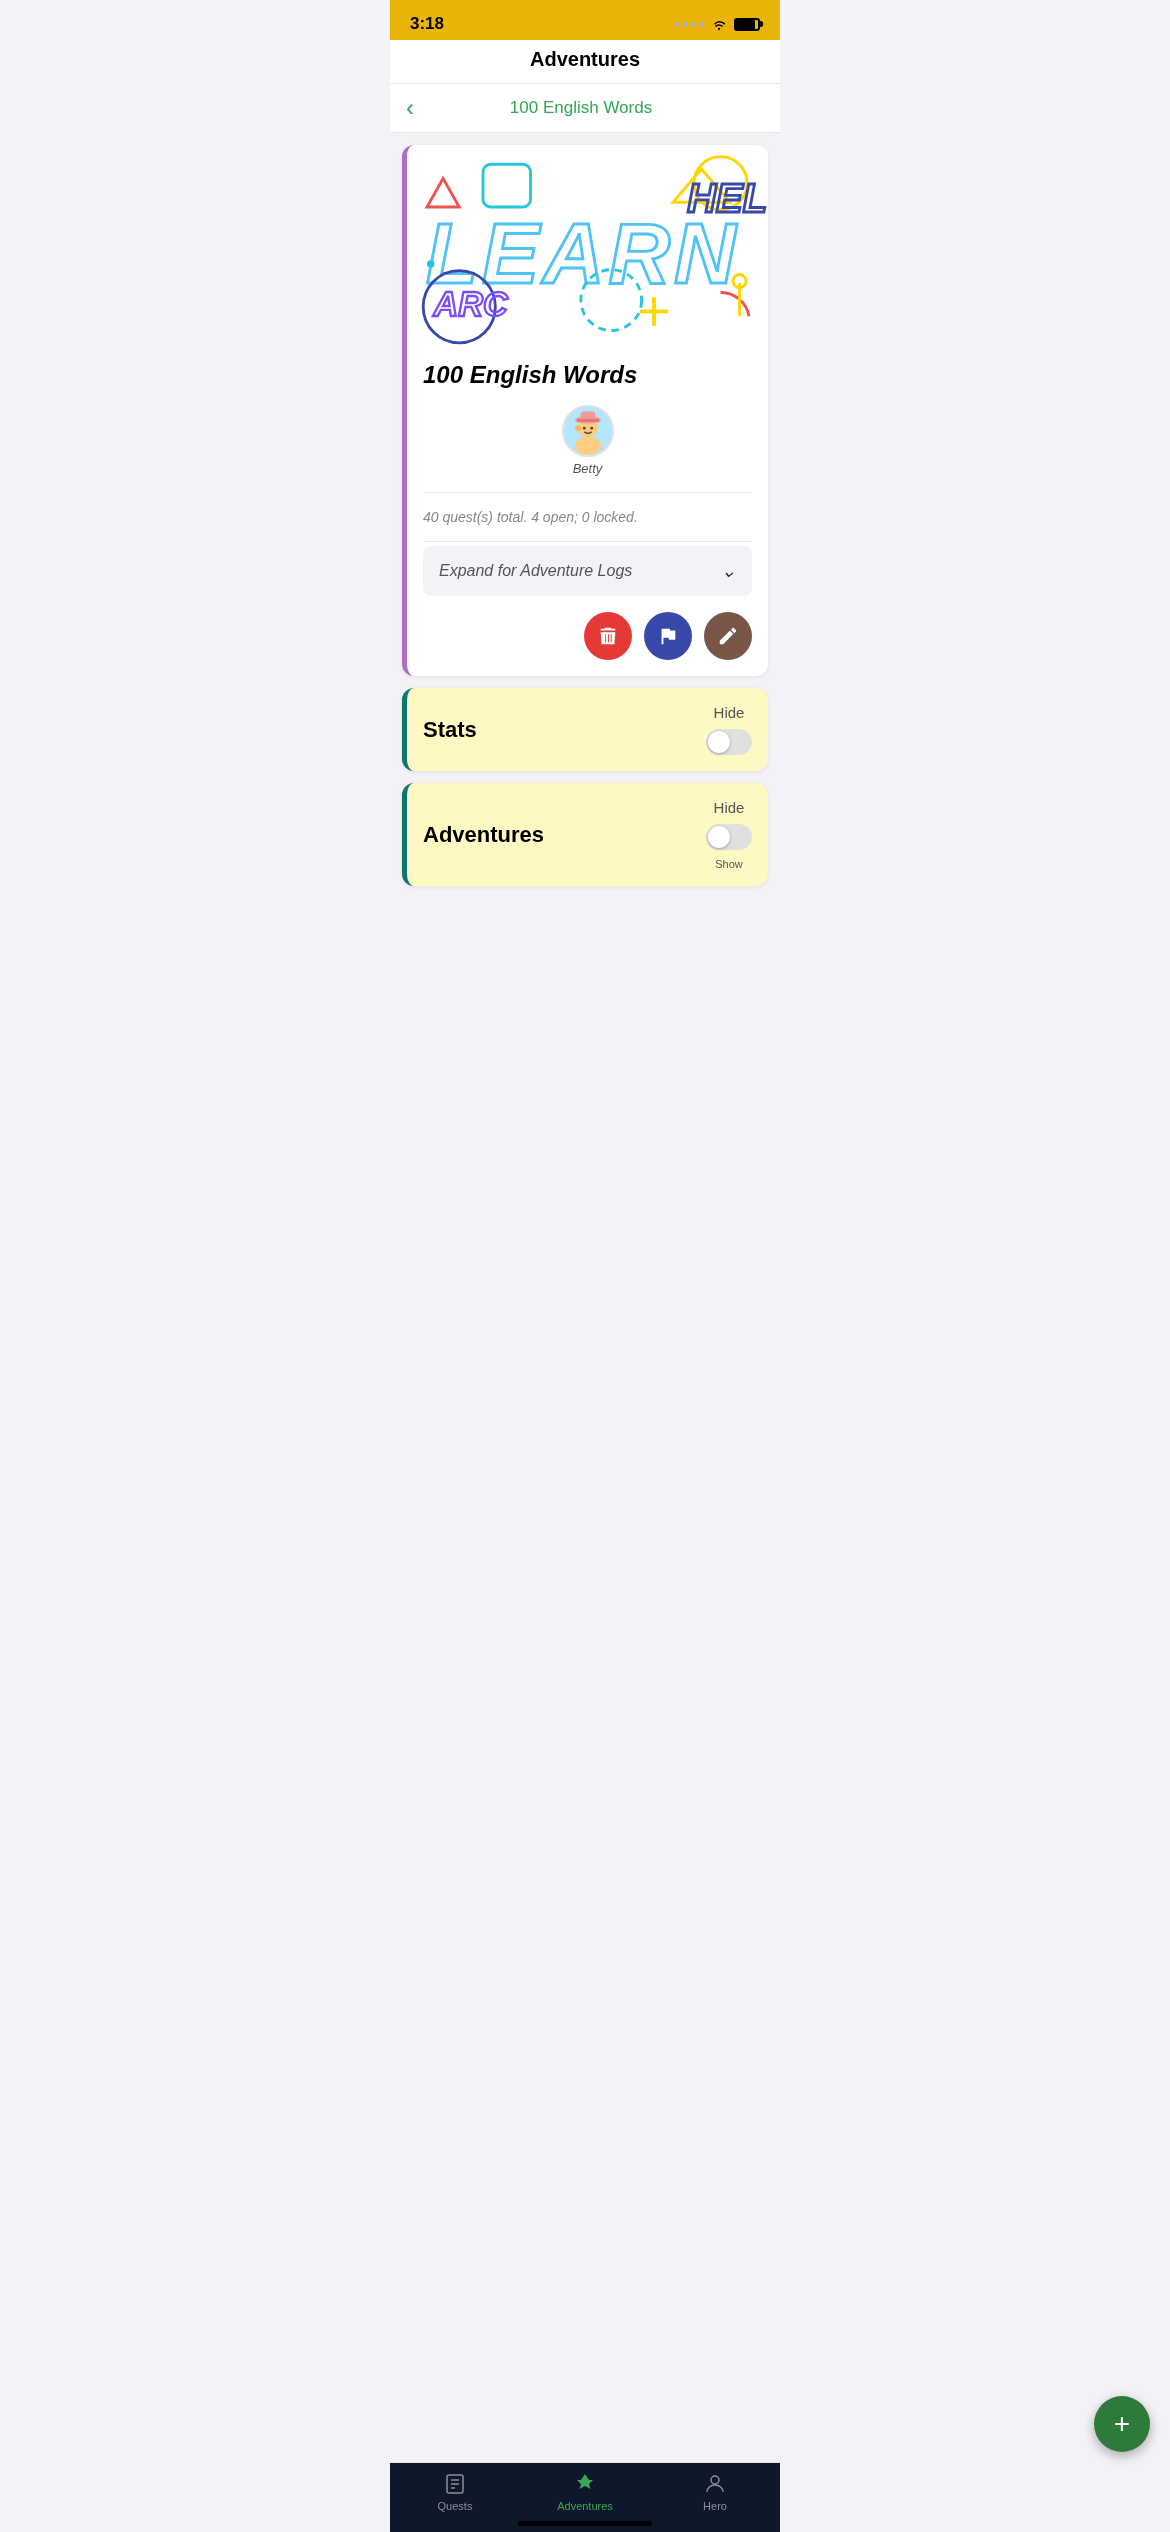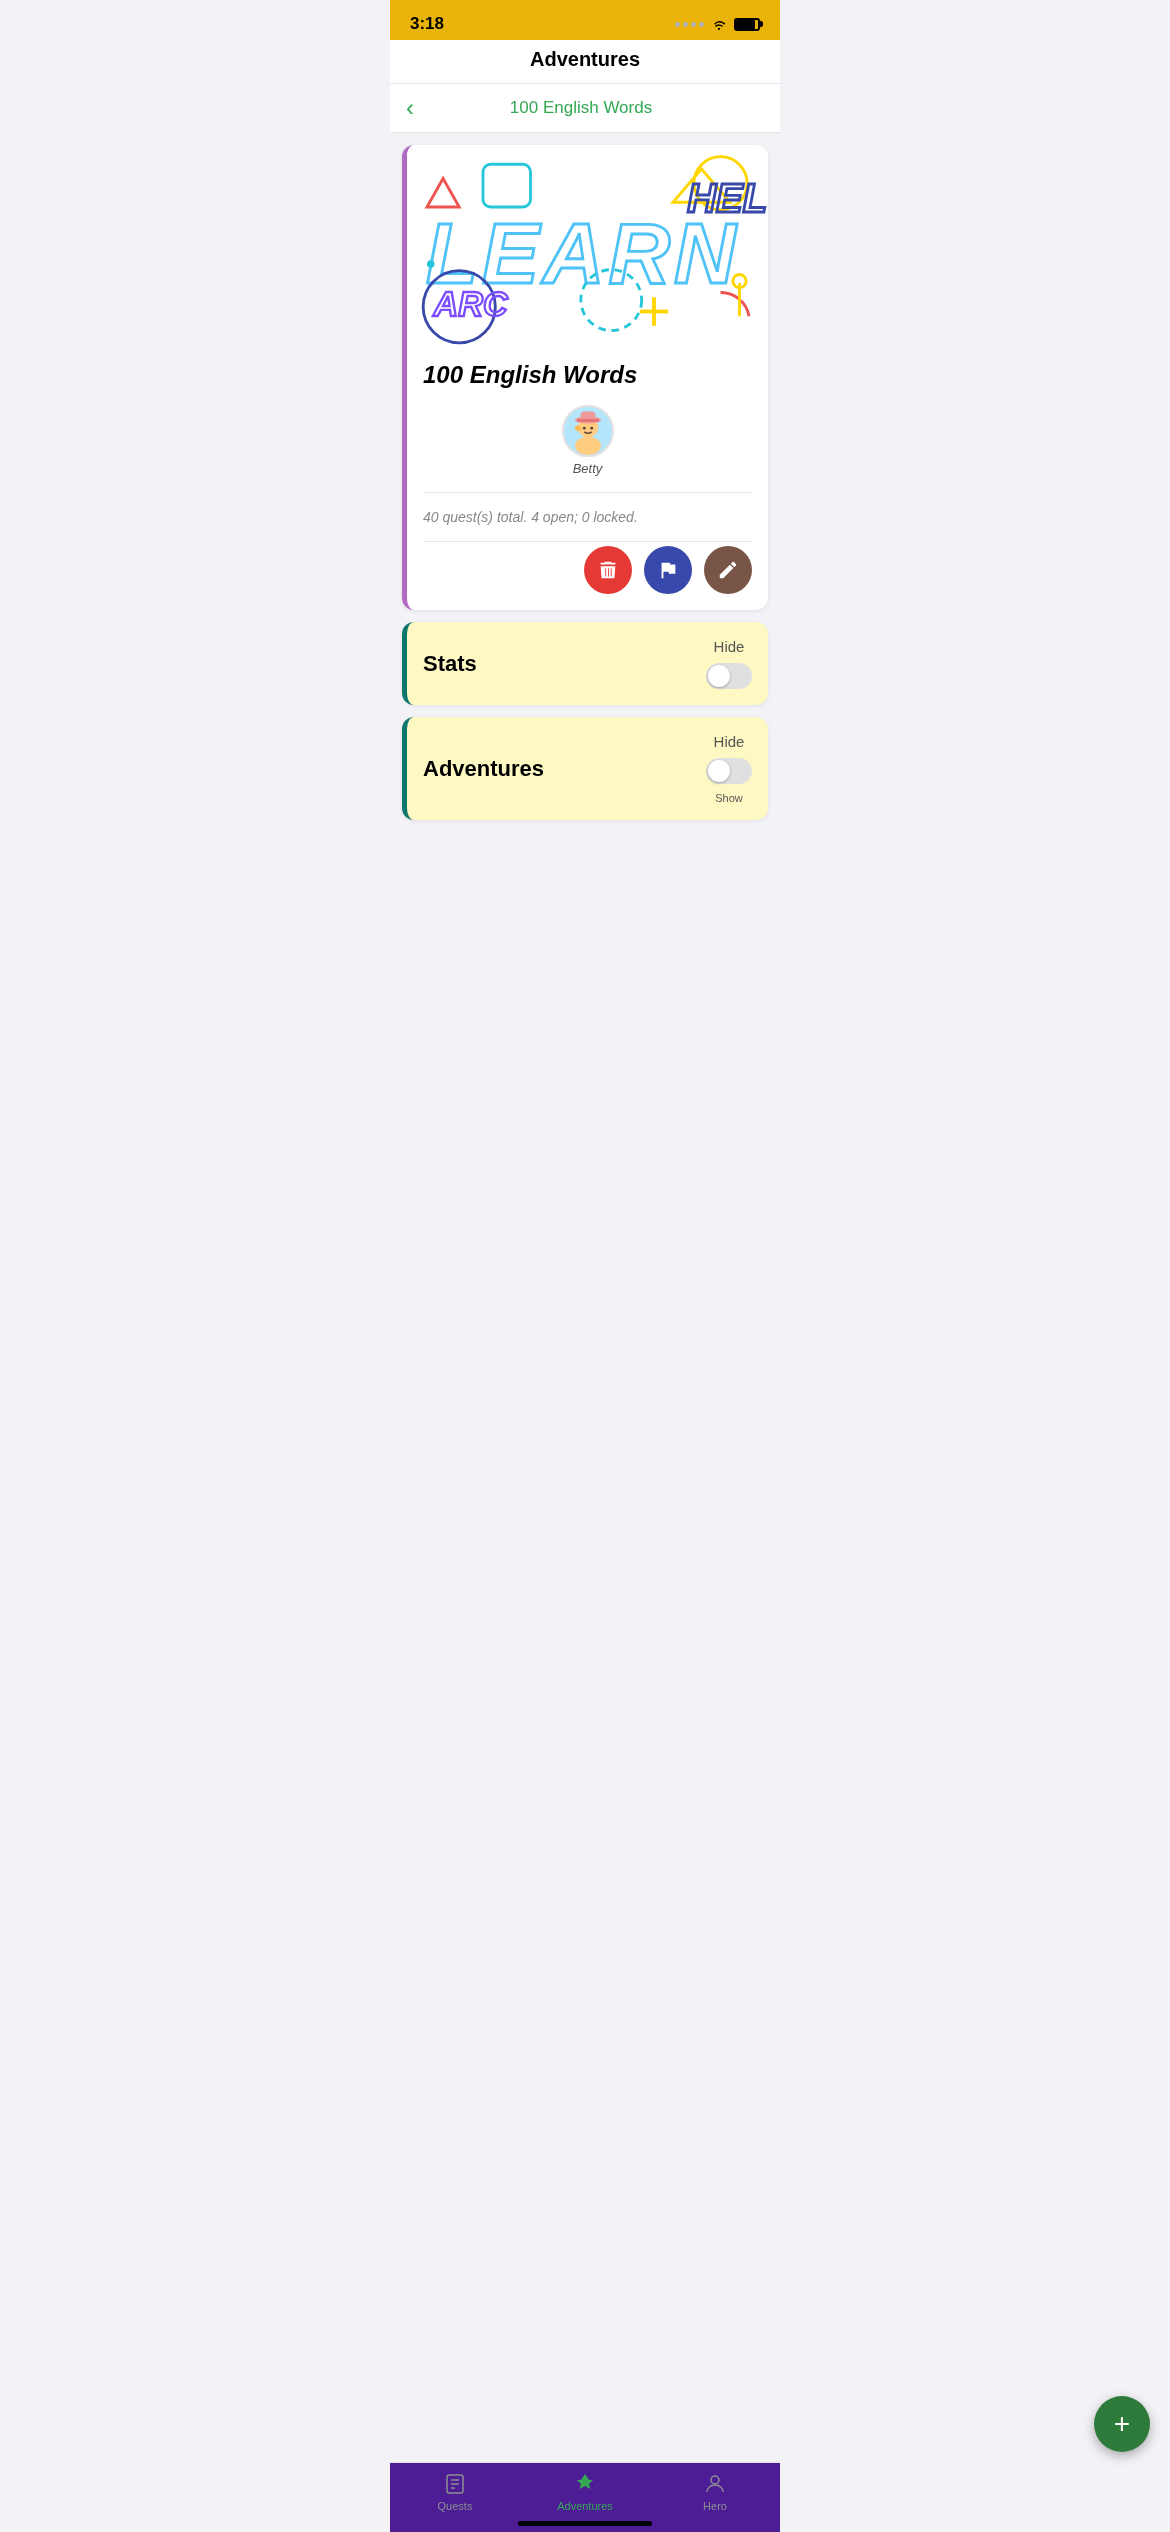--- a/index.html
+++ b/index.html
@@ -307,21 +307,21 @@
       line-height: 1;
     }
 
     
     .tab-bar {
       position: fixed;
       bottom: 0;
       left: 50%;
       transform: translateX(-50%);
       width: 390px;
-      background: #4c1d95;
+      background: #0f172a;
       border-top: 1px solid #e5e5ea;
       display: flex;
       justify-content: space-around;
       padding: 8px 0 20px;
       z-index: 200;
     }
     .tab-item {
       display: flex;
       flex-direction: column;
       align-items: center;
@@ -452,20 +452,24 @@
 
               <circle cx="15" cy="23" r="3" fill="#ffb74d"></circle>
             </svg>
           </div>
           <span class="user-name">Betty</span>
         </div>
       </div>
 
       <div class="quest-info">40 quest(s) total. 4 open; 0 locked.</div>
 
+      <div class="expand-row">
+        <span class="expand-label">Expand for Adventure Logs</span>
+        <span class="chevron-down">⌄</span>
+      </div>
 
       <div class="action-btns">
         <button class="action-btn btn-delete">
           <svg width="22" height="22" viewBox="0 0 24 24" fill="white">
             <path d="M9 3h6l1 1h4v2H4V4h4l1-1zm-5 5h16l-1 13H5L4 8zm5 2v9h1v-9H9zm3 0v9h1v-9h-1zm3 0v9h1v-9h-1z"></path>
           </svg>
         </button>
         <button class="action-btn btn-flag">
           <svg width="22" height="22" viewBox="0 0 24 24" fill="white">
             <path d="M14.4 6L14 4H5v17h2v-7h5.6l.4 2h7V6h-5.6z"></path>

